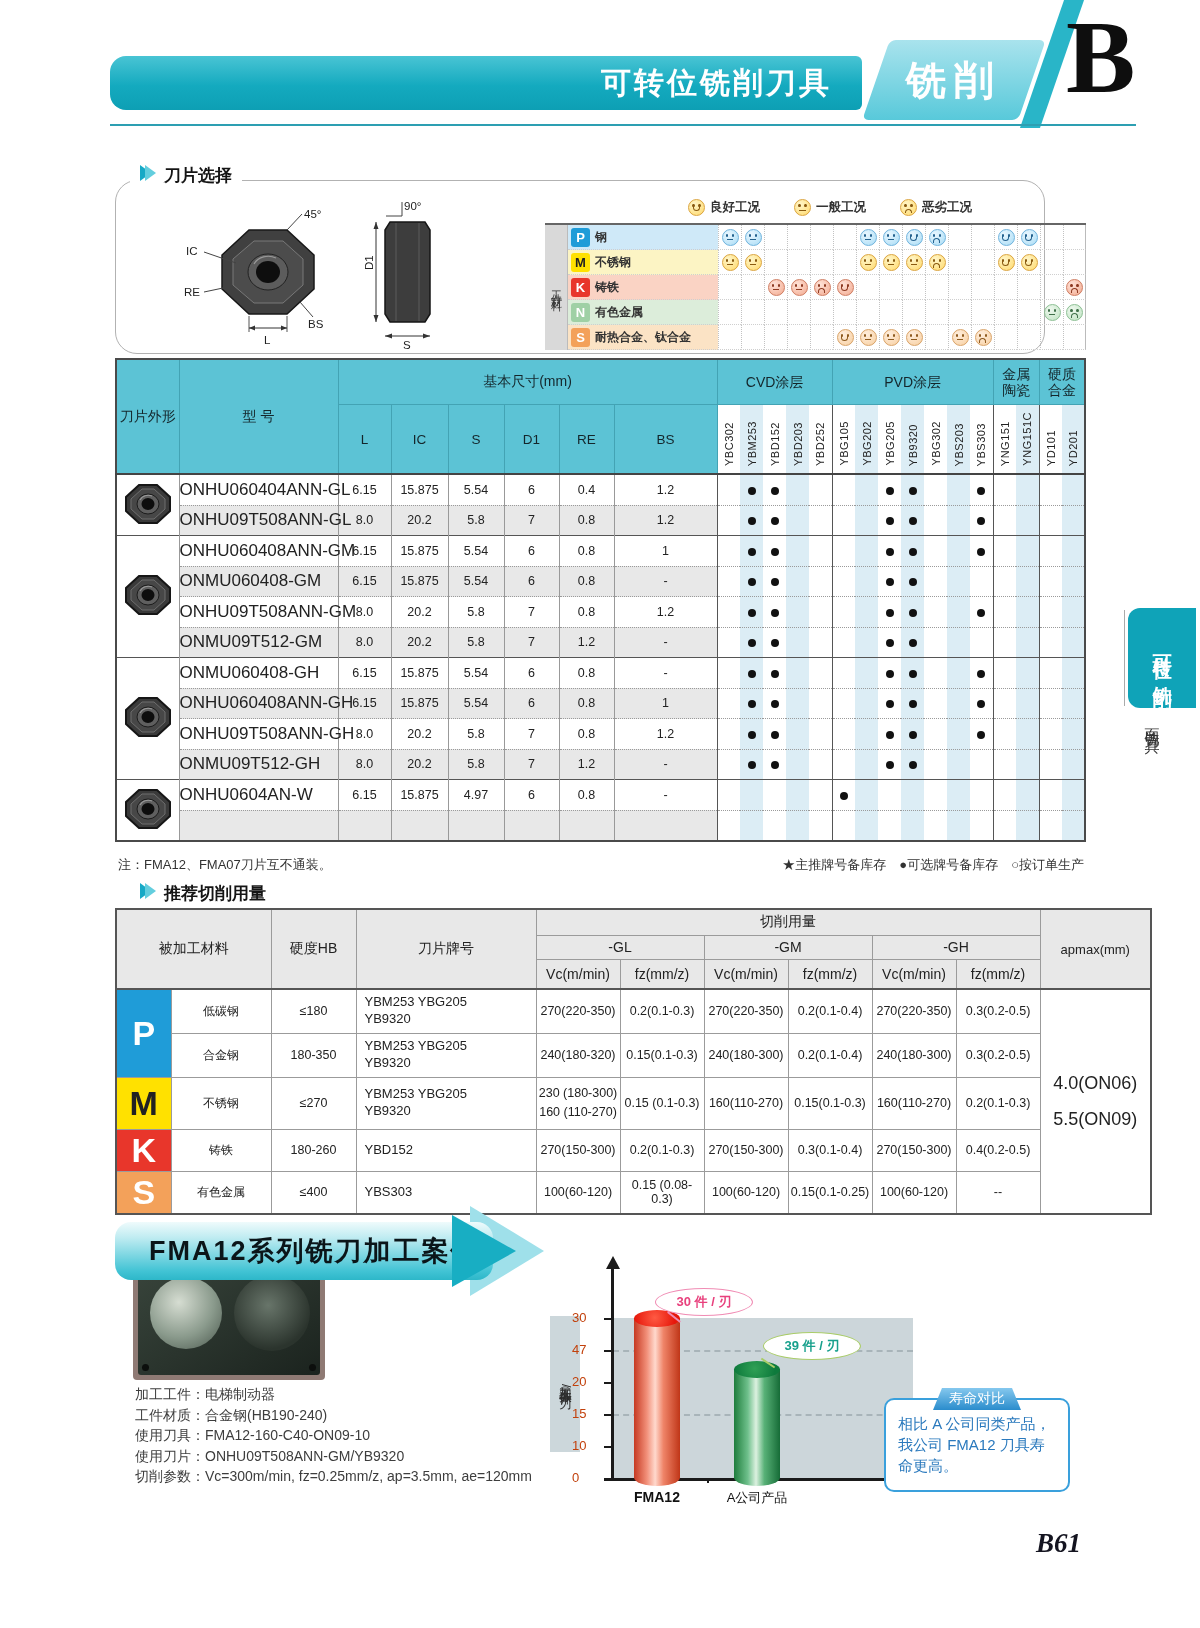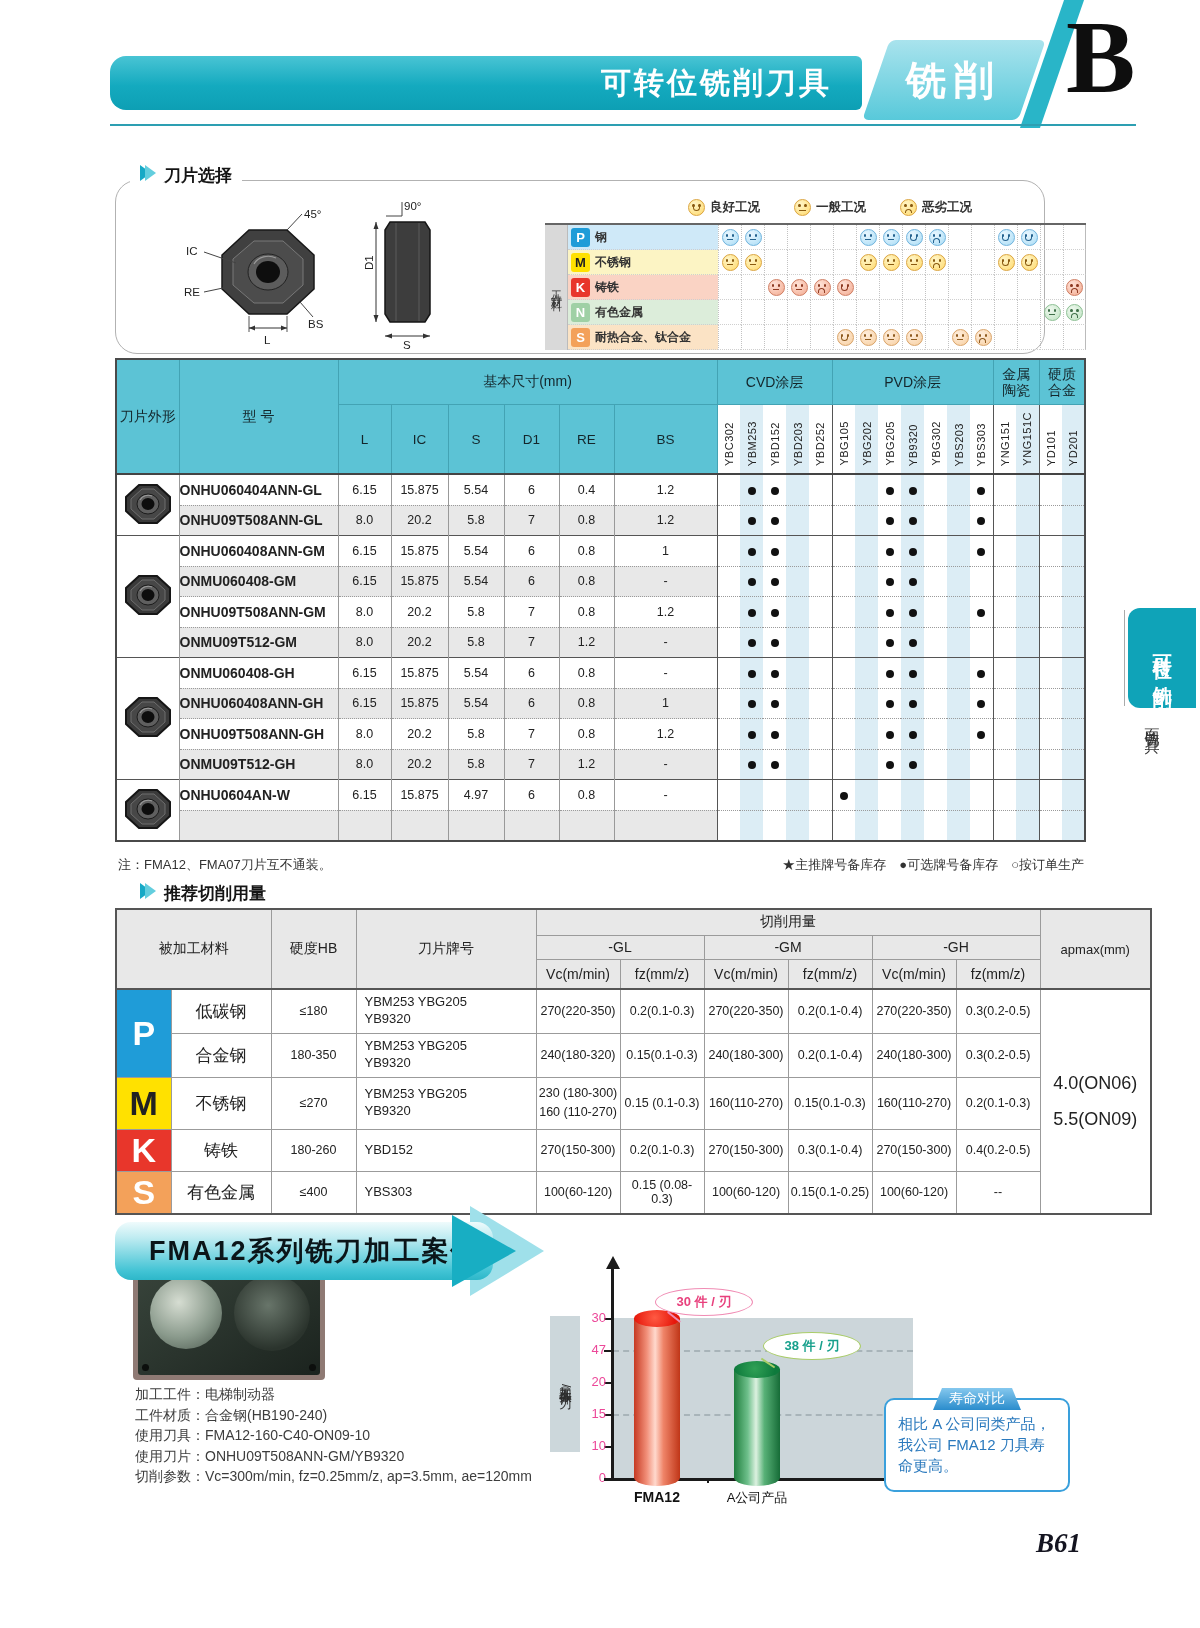--- a/index.html
+++ b/index.html
@@ -66,41 +66,41 @@
   #main-table .h1 th{height:42px;font-size:14px}
   #main-table .gh{font-size:13.5px;line-height:1.15;padding:0 2px}
   #main-table .dimh{height:66px;font-size:13.5px}
   #main-table th.vcell{background:#fff;vertical-align:bottom;border:none;border-bottom:2px solid #444;padding:0 0 4px 0}
   #main-table th.vcell.stripe{background:#dcedf5}
   #main-table th.vcell.gb{border-left:1px solid #555}
   .vtext{writing-mode:vertical-rl;transform:rotate(180deg);font-size:11px;color:#222;letter-spacing:.5px;display:inline-block}
   #main-table thead{border-bottom:2px solid #444}
   #main-table td{height:29.5px;padding:0}
   td.scell{background:#fff;text-align:center;border-right:1px solid #999;vertical-align:middle}
-  td.mcell{font-weight:bold;padding-left:7px;border-right:1px solid #999;white-space:nowrap;font-size:14px}
+  td.mcell{font-weight:normal;padding-left:7px;border-right:1px solid #999;white-space:nowrap;font-size:17px}
   td.dcell{text-align:center;border-right:1px solid #999;font-size:12.5px}
   td.dcell.lastd{border-right:1.5px solid #555}
   td.coat{text-align:center}
   td.coat.stripe{background:#dcedf5}
   td.coat.gb{border-left:1px solid #555}
   .alt{background:#e8e8e8}
   #main-table tr.rsolid td{border-top:1.5px solid #555}
   #main-table tr.rdot td{border-top:1px dotted #9a9a9a}
   .dot{display:inline-block;width:8px;height:8px;border-radius:50%;background:#111;vertical-align:middle}
 
   #note-line{position:absolute;left:118px;top:856px;width:966px;display:flex;justify-content:space-between;font-size:13px;color:#333}
 
   
   #cut-table{position:absolute;left:115px;top:908px;width:1035px;border-collapse:collapse;table-layout:fixed;font-size:12.5px;border:2px solid #555}
   #cut-table th{background:#e8e8e8;border:1px solid #9b9b9b;font-weight:normal;font-size:14px;color:#222}
   #cut-table td{border:1px solid #9b9b9b;text-align:center;color:#222}
   #cut-table thead{border-bottom:2px solid #555}
   .cut-letter{font-size:34px;font-weight:bold;font-family:"Liberation Sans",sans-serif}
   .cut-grades{text-align:left !important;padding-left:8px;font-size:13px;line-height:1.3}
-  .cut-mat{font-size:17px}
+  .cut-mat{font-size:12px}
   .two-line{line-height:1.5}
 
   
   #banner{position:absolute;left:115px;top:1222px;width:378px;height:58px;border-radius:16px;
     background:linear-gradient(180deg,#effbfc 0%,#bdebf1 28%,#41c3d4 85%,#2db7c9 100%);
     display:flex;align-items:center;padding-left:34px;box-sizing:border-box;
     font-size:27px;font-weight:bold;color:#0b1519;letter-spacing:2px;z-index:2}
   #banner-arrow-back{position:absolute;left:470px;top:1206px;width:0;height:0;
     border-top:45px solid transparent;border-bottom:45px solid transparent;border-left:74px solid #9fe0ea;z-index:1}
   #banner-arrow-front{position:absolute;left:452px;top:1215px;width:0;height:0;
@@ -120,21 +120,21 @@
   #chart{position:absolute;left:520px;top:1240px;width:470px;height:285px}
   #chart .band{position:absolute;left:30px;top:76px;width:30px;height:136px;background:#ccd7db;display:flex;align-items:center;justify-content:center}
   #chart .band span{writing-mode:vertical-rl;font-size:12.5px;color:#2c2c2c;letter-spacing:1px}
   #chart .plotbg{position:absolute;left:93px;top:78px;width:300px;height:160px;background:#ccd6da}
   #chart .grid{position:absolute;left:93px;width:300px;border-top:2px dashed #a8b4b9;height:0}
   #chart .yaxis{position:absolute;left:91px;top:28px;width:2.5px;height:212px;background:#1a1a1a}
   #chart .yarrow{position:absolute;left:85.5px;top:16px;width:0;height:0;border-left:7px solid transparent;border-right:7px solid transparent;border-bottom:13px solid #1a1a1a}
   #chart .xaxis{position:absolute;left:84px;top:238px;width:326px;height:2.5px;background:#1a1a1a}
   #chart .xarrow{position:absolute;left:408px;top:232px;width:0;height:0;border-top:7px solid transparent;border-bottom:7px solid transparent;border-left:13px solid #1a1a1a}
   #chart .tickm{position:absolute;left:84px;width:7px;height:2px;background:#1a1a1a}
-  #chart .ticklab{position:absolute;left:52px;width:34px;text-align:right;font-size:13px;color:#ec4899}
+  #chart .ticklab{position:absolute;left:52px;width:34px;font-size:13px;color:#c2410c}
   #chart .midtick{position:absolute;left:187px;top:238px;width:2px;height:5px;background:#1a1a1a}
   .cyl{position:absolute;width:46px}
   .cyl .body{position:absolute;left:0;right:0;top:8px;bottom:0}
   .cyl .cap{position:absolute;left:0;right:0;top:0;height:17px;border-radius:50%}
   .cyl .base{position:absolute;left:0;right:0;bottom:-8px;height:17px;border-radius:50%}
   .cyl-red .body,.cyl-red .base{background:linear-gradient(90deg,#c63a22,#f2907a 28%,#ffd9cd 46%,#ef8468 64%,#c03618)}
   .cyl-red .cap{background:radial-gradient(circle at 45% 45%,#ff5a43,#e6180b 75%)}
   .cyl-green .body,.cyl-green .base{background:linear-gradient(90deg,#1e7d3c,#6fc08c 30%,#dcf1e0 48%,#58b177 66%,#166c37)}
   .cyl-green .cap{background:radial-gradient(circle at 45% 45%,#2fa055,#0e7a3c 75%)}
   .bubble{position:absolute;height:26px;border-radius:50%;background:#fff;display:flex;align-items:center;justify-content:center;font-size:13px;font-weight:bold;z-index:4}
@@ -1095,21 +1095,21 @@
       <div class="base"></div>
       <div class="cap"></div>
     </div>
     <div class="cyl cyl-green" style="left:214px;top:121.19999999999999px;height:116.80000000000001px">
       <div class="body"></div>
       <div class="base"></div>
       <div class="cap"></div>
     </div>
     <div class="bubble pink" style="left:135px;top:48px;width:96px">30 件 / 刃</div>
     <div class="tail pink" style="left:146px;top:76px"></div>
-    <div class="bubble green" style="left:243px;top:92px;width:96px">38 件 / 刃</div>
+    <div class="bubble green" style="left:243px;top:92px;width:96px">39 件 / 刃</div>
     <div class="tail green" style="left:240px;top:122px"></div>
     <div class="xlab" style="left:97px;width:80px;font-weight:bold;font-size:14px">FMA12</div>
     <div class="xlab" style="left:197px;width:80px;font-size:13px">A公司产品</div>
   </div>
 
 <div id="life-box">
   <div id="life-tab">寿命对比</div>
   <div id="life-text">相比 A 公司同类产品，我公司 FMA12 刀具寿命更高。</div>
 </div>
 

